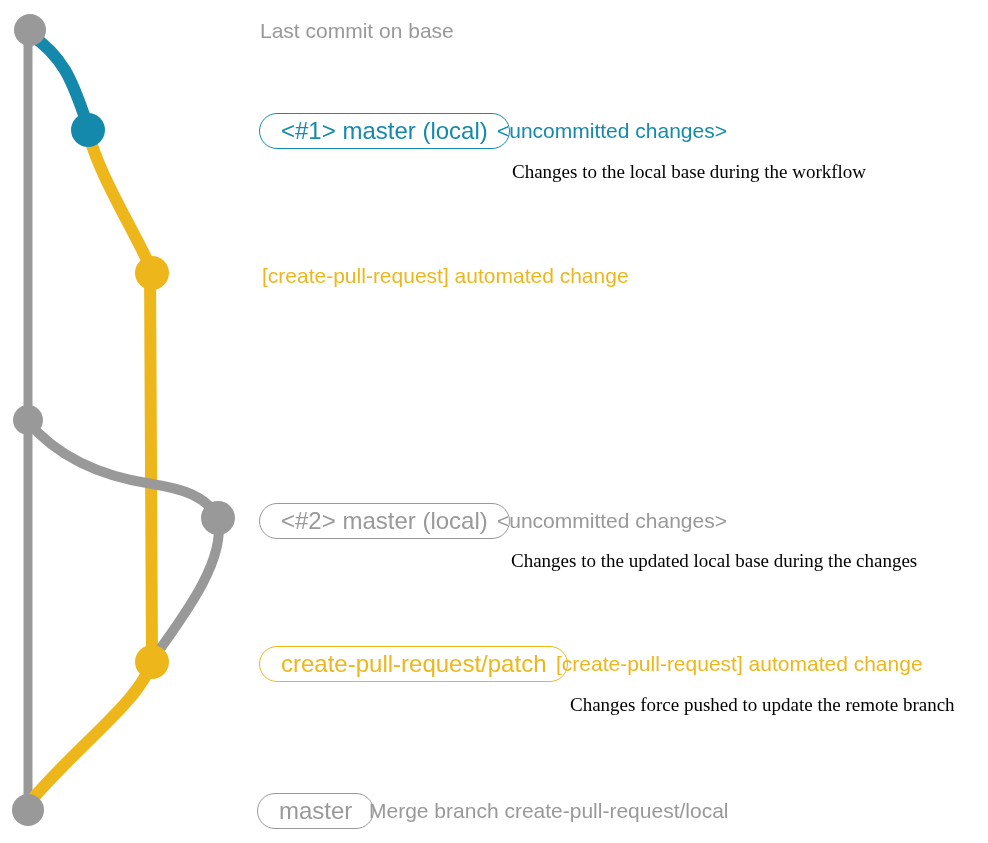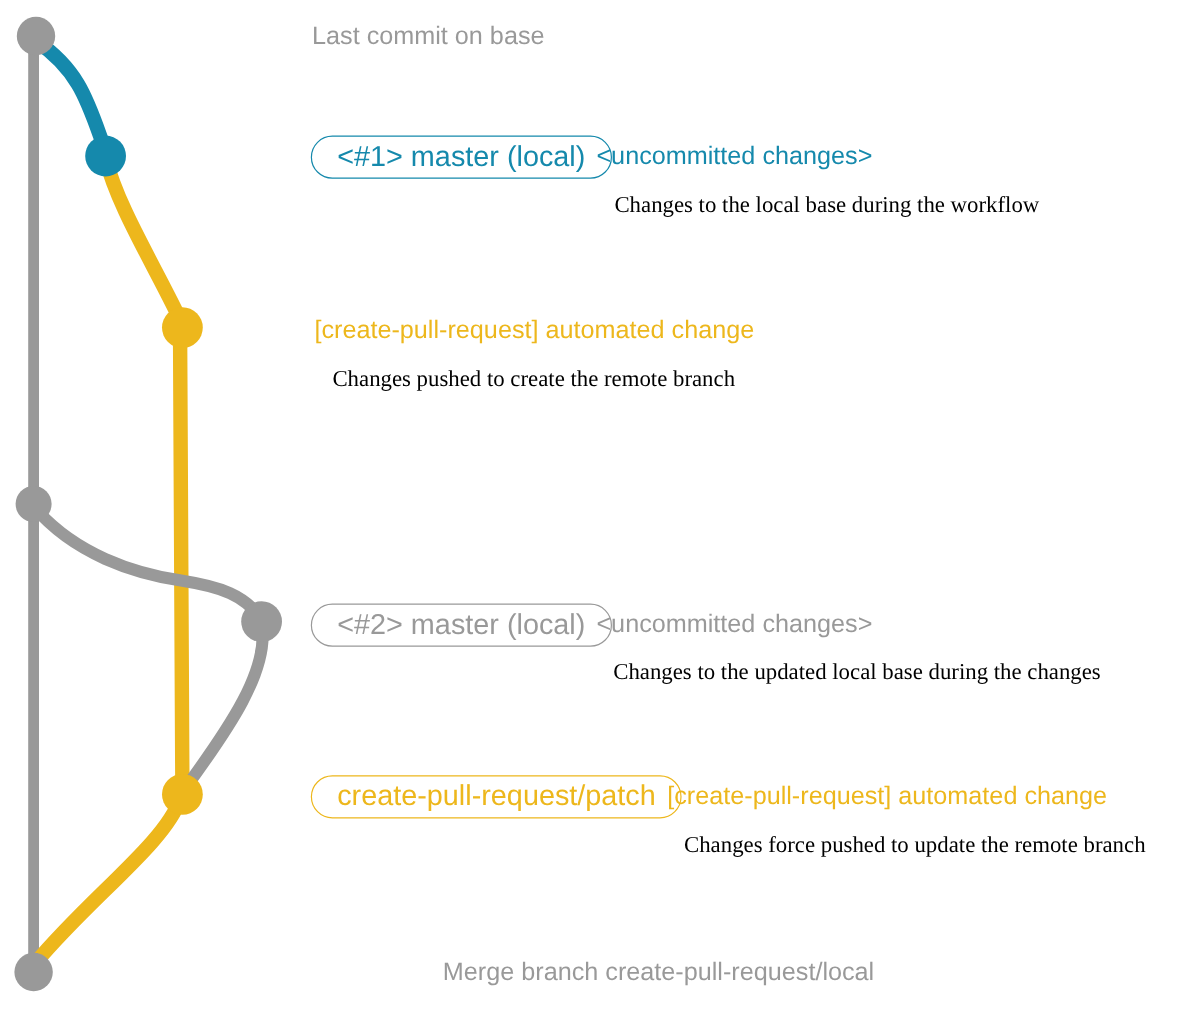--- a/index.html
+++ b/index.html
@@ -89,26 +89,26 @@
     <circle cx="28" cy="810" r="16" class="fill-gray"></circle>
   </svg>
 
   <div class="abs lbl-gray" style="left:260px; top:19px;">Last commit on base</div>
 
   <div class="abs badge badge-blue" style="left:259px; top:113px;">&lt;#1&gt; master (local)</div>
   <div class="abs heading heading-blue" style="left:497px; top:119px;">&lt;uncommitted changes&gt;</div>
   <div class="abs desc" style="left:512px; top:150px;">Changes to the local base during the workflow</div>
 
   <div class="abs heading heading-yellow" style="left:262px; top:264px;">[create-pull-request] automated change</div>
-  <div class="abs desc" style="left:277px; top:295px;">Changes pushed to create the remote branch</div>
 
 
   <div class="abs badge badge-gray" style="left:259px; top:503px;">&lt;#2&gt; master (local)</div>
   <div class="abs heading heading-gray" style="left:497px; top:509px;">&lt;uncommitted changes&gt;</div>
   <div class="abs desc" style="left:511px; top:539px;">Changes to the updated local base during the changes</div>
 
   <div class="abs badge badge-yellow" style="left:259px; top:646px;text-align:center;">create-pull-request/patch</div>
   <div class="abs heading heading-yellow" style="left:556px; top:652px;">[create-pull-request] automated change</div>
   <div class="abs desc" style="left:570px; top:683px;">Changes force pushed to update the remote branch</div>
 
+  <div class="abs badge badge-gray" style="left:257px; top:793px;">master</div>
   <div class="abs heading heading-gray" style="left:369px; top:799px;">Merge branch create-pull-request/local</div>
 
 </div>
 
 </body></html>

